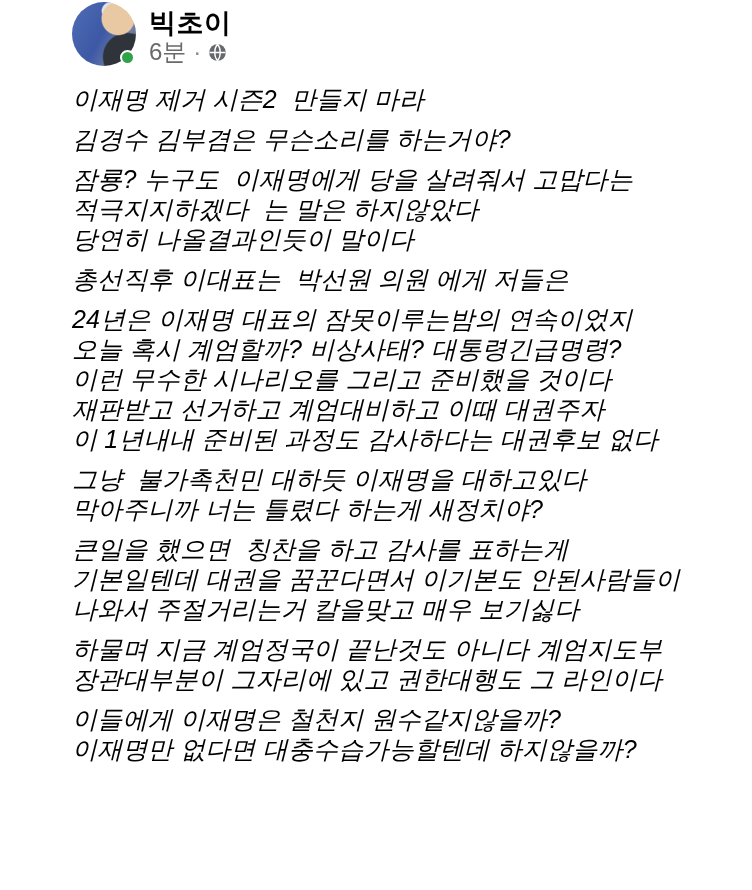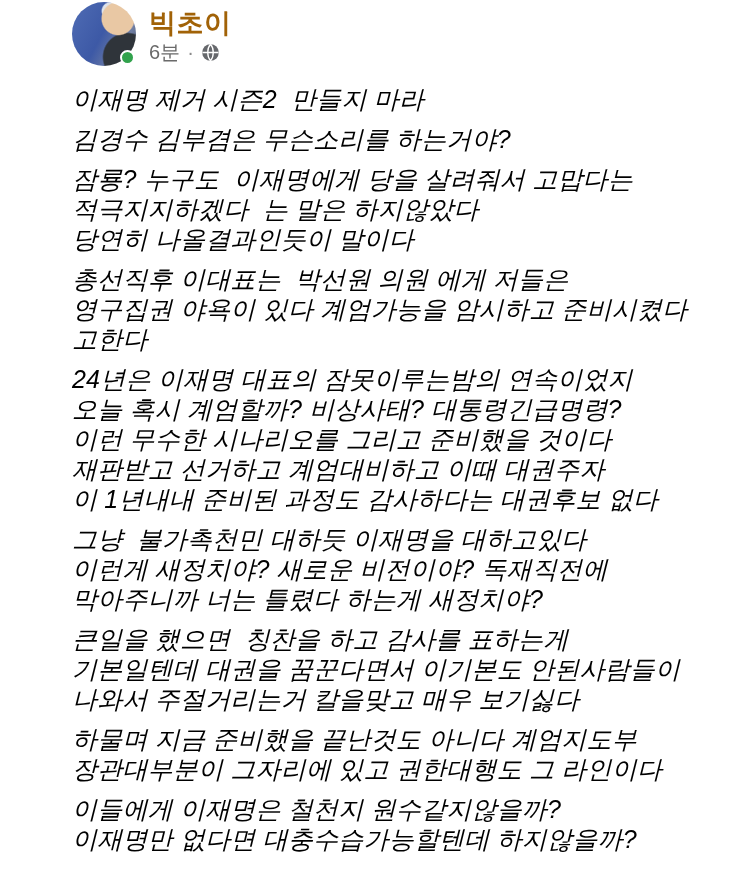--- a/index.html
+++ b/index.html
@@ -47,31 +47,31 @@
     bottom: 1px;
     width: 15px;
     height: 15px;
     border-radius: 50%;
     border: 2px solid #ffffff;
   }
   .header-text { padding-top: 6px; }
   .author {
     font-size: 27px;
     font-weight: bold;
-    color: #a16207;
+    color: #000000;
     line-height: 30px;
     letter-spacing: 0.5px;
     cursor: pointer;
   }
   .meta {
     display: flex;
     align-items: center;
     gap: 7px;
     margin-top: 2px;
-    font-size: 20px;
+    font-size: 24px;
     color: #6a6a6a;
     line-height: 24px;
     text-align: right;
   }
   .meta .dot-sep { color: #8a8a8a; }
   .meta svg { display: block; margin-top: 1px; }
   
   .post-body { margin-top: 16px; }
   .para { margin-bottom: 10px; }
   .line {
@@ -115,41 +115,39 @@
       <div class="para">
         <div class="line">김경수 김부겸은 무슨소리를 하는거야?</div>
       </div>
       <div class="para">
         <div class="line">잠룡? 누구도  이재명에게 당을 살려줘서 고맙다는</div>
         <div class="line">적극지지하겠다  는 말은 하지않았다</div>
         <div class="line">당연히 나올결과인듯이 말이다</div>
       </div>
       <div class="para">
         <div class="line">총선직후 이대표는  박선원 의원 에게 저들은</div>
-        <div class="line">영구집권 야욕이 있다 계엄가능을 암시하고 준비시켰다고한다</div>
       </div>
       <div class="para">
         <div class="line">24년은 이재명 대표의 잠못이루는밤의 연속이었지</div>
         <div class="line">오늘 혹시 계엄할까? 비상사태? 대통령긴급명령?</div>
         <div class="line">이런 무수한 시나리오를 그리고 준비했을 것이다</div>
         <div class="line">재판받고 선거하고 계엄대비하고 이때 대권주자</div>
         <div class="line">이 1년내내 준비된 과정도 감사하다는 대권후보 없다</div>
       </div>
       <div class="para">
         <div class="line">그냥  불가촉천민 대하듯 이재명을 대하고있다</div>
-        <div class="line">이런게 새정치야? 새로운 비전이야? 독재직전에</div>
         <div class="line">막아주니까 너는 틀렸다 하는게 새정치야?</div>
       </div>
       <div class="para">
         <div class="line">큰일을 했으면  칭찬을 하고 감사를 표하는게</div>
         <div class="line">기본일텐데 대권을 꿈꾼다면서 이기본도 안된사람들이</div>
         <div class="line">나와서 주절거리는거 칼을맞고 매우 보기싫다</div>
       </div>
       <div class="para">
-        <div class="line">하물며 지금 준비했을 끝난것도 아니다 계엄지도부</div>
+        <div class="line">하물며 지금 계엄정국이 끝난것도 아니다 계엄지도부</div>
         <div class="line">장관대부분이 그자리에 있고 권한대행도 그 라인이다</div>
       </div>
       <div class="para">
         <div class="line">이들에게 이재명은 철천지 원수같지않을까?</div>
         <div class="line">이재명만 없다면 대충수습가능할텐데 하지않을까?</div>
       </div>
     </div>
 
 </div>
 

